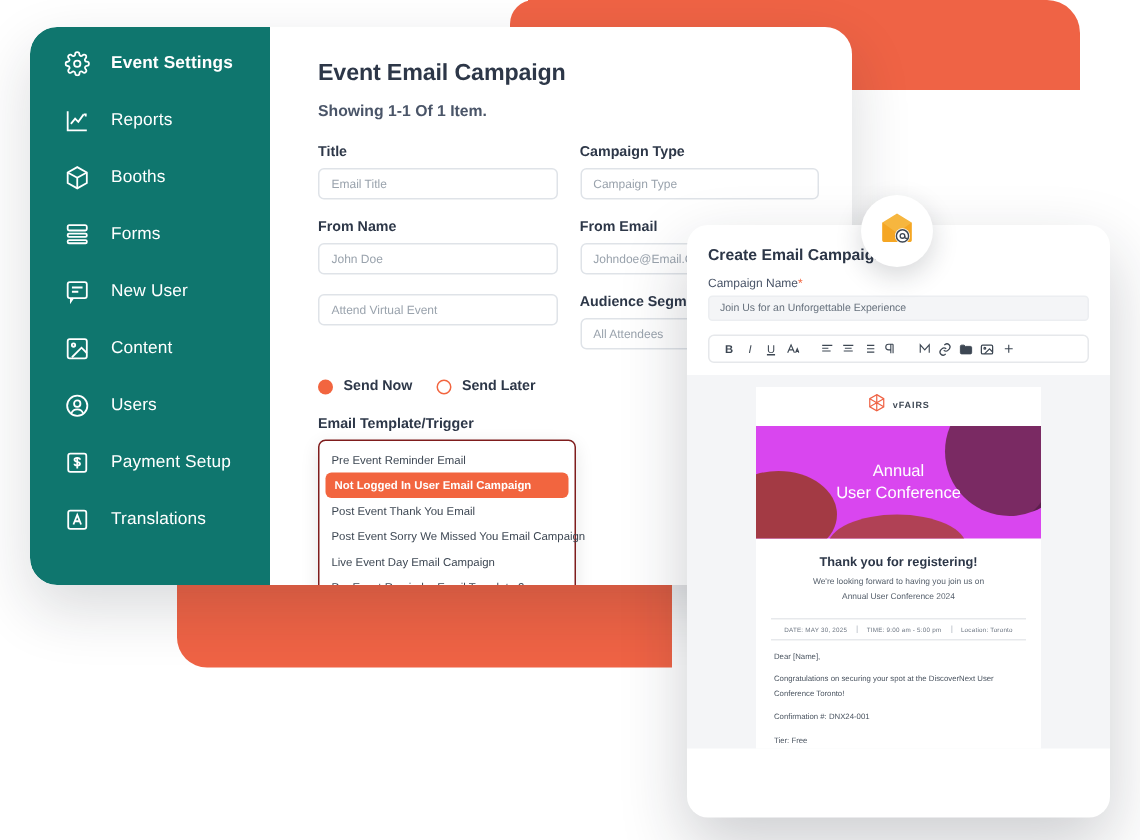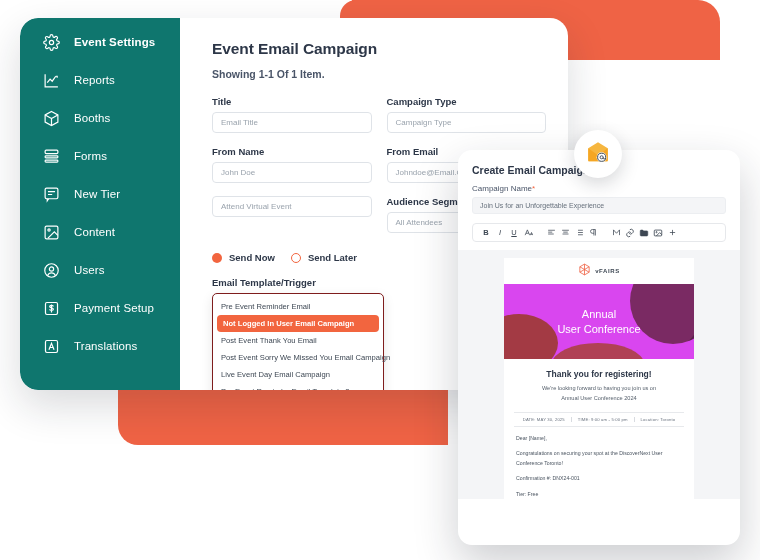--- a/index.html
+++ b/index.html
@@ -225,21 +225,21 @@
         <span class="nav-label">Forms</span>
       </div>
       <div class="nav-item">
         <span class="nav-ico">
             <svg width="17" height="17" viewBox="0 0 24 24" fill="none" stroke="#fff" stroke-width="1.7">
               <rect x="3" y="3" width="18" height="15" rx="2"></rect>
               <path d="M7 8h10M7 12h6"></path>
               <path d="M8 18l-2 3v-3"></path>
             </svg>
           </span>
-        <span class="nav-label">New Tier</span>
+        <span class="nav-label">New User</span>
       </div>
       <div class="nav-item">
         <span class="nav-ico">
             <svg width="17" height="17" viewBox="0 0 24 24" fill="none" stroke="#fff" stroke-width="1.7">
               <rect x="3" y="3" width="18" height="18" rx="2"></rect>
               <circle cx="8.5" cy="8.5" r="1.6"></circle>
               <path d="M21 16l-5-5-9 9"></path>
             </svg>
           </span>
         <span class="nav-label">Content</span>

